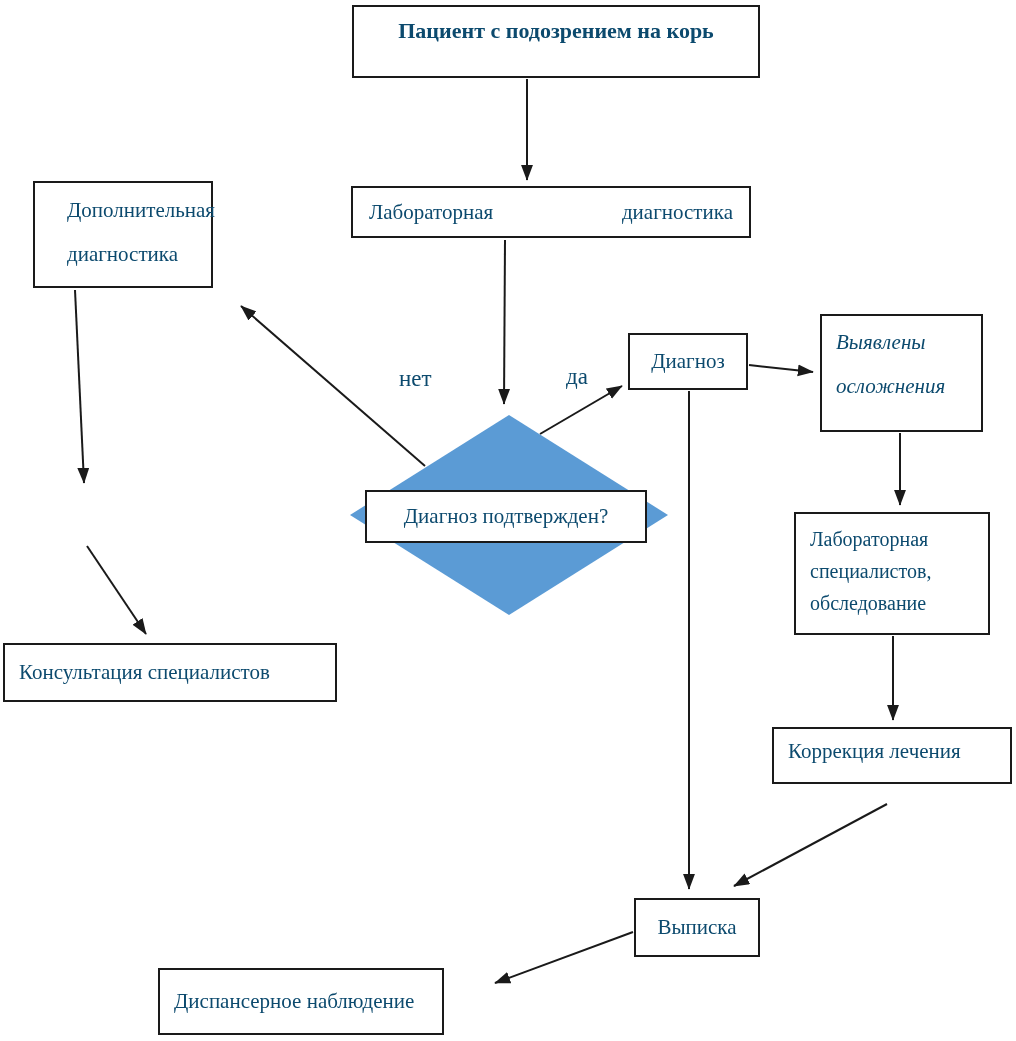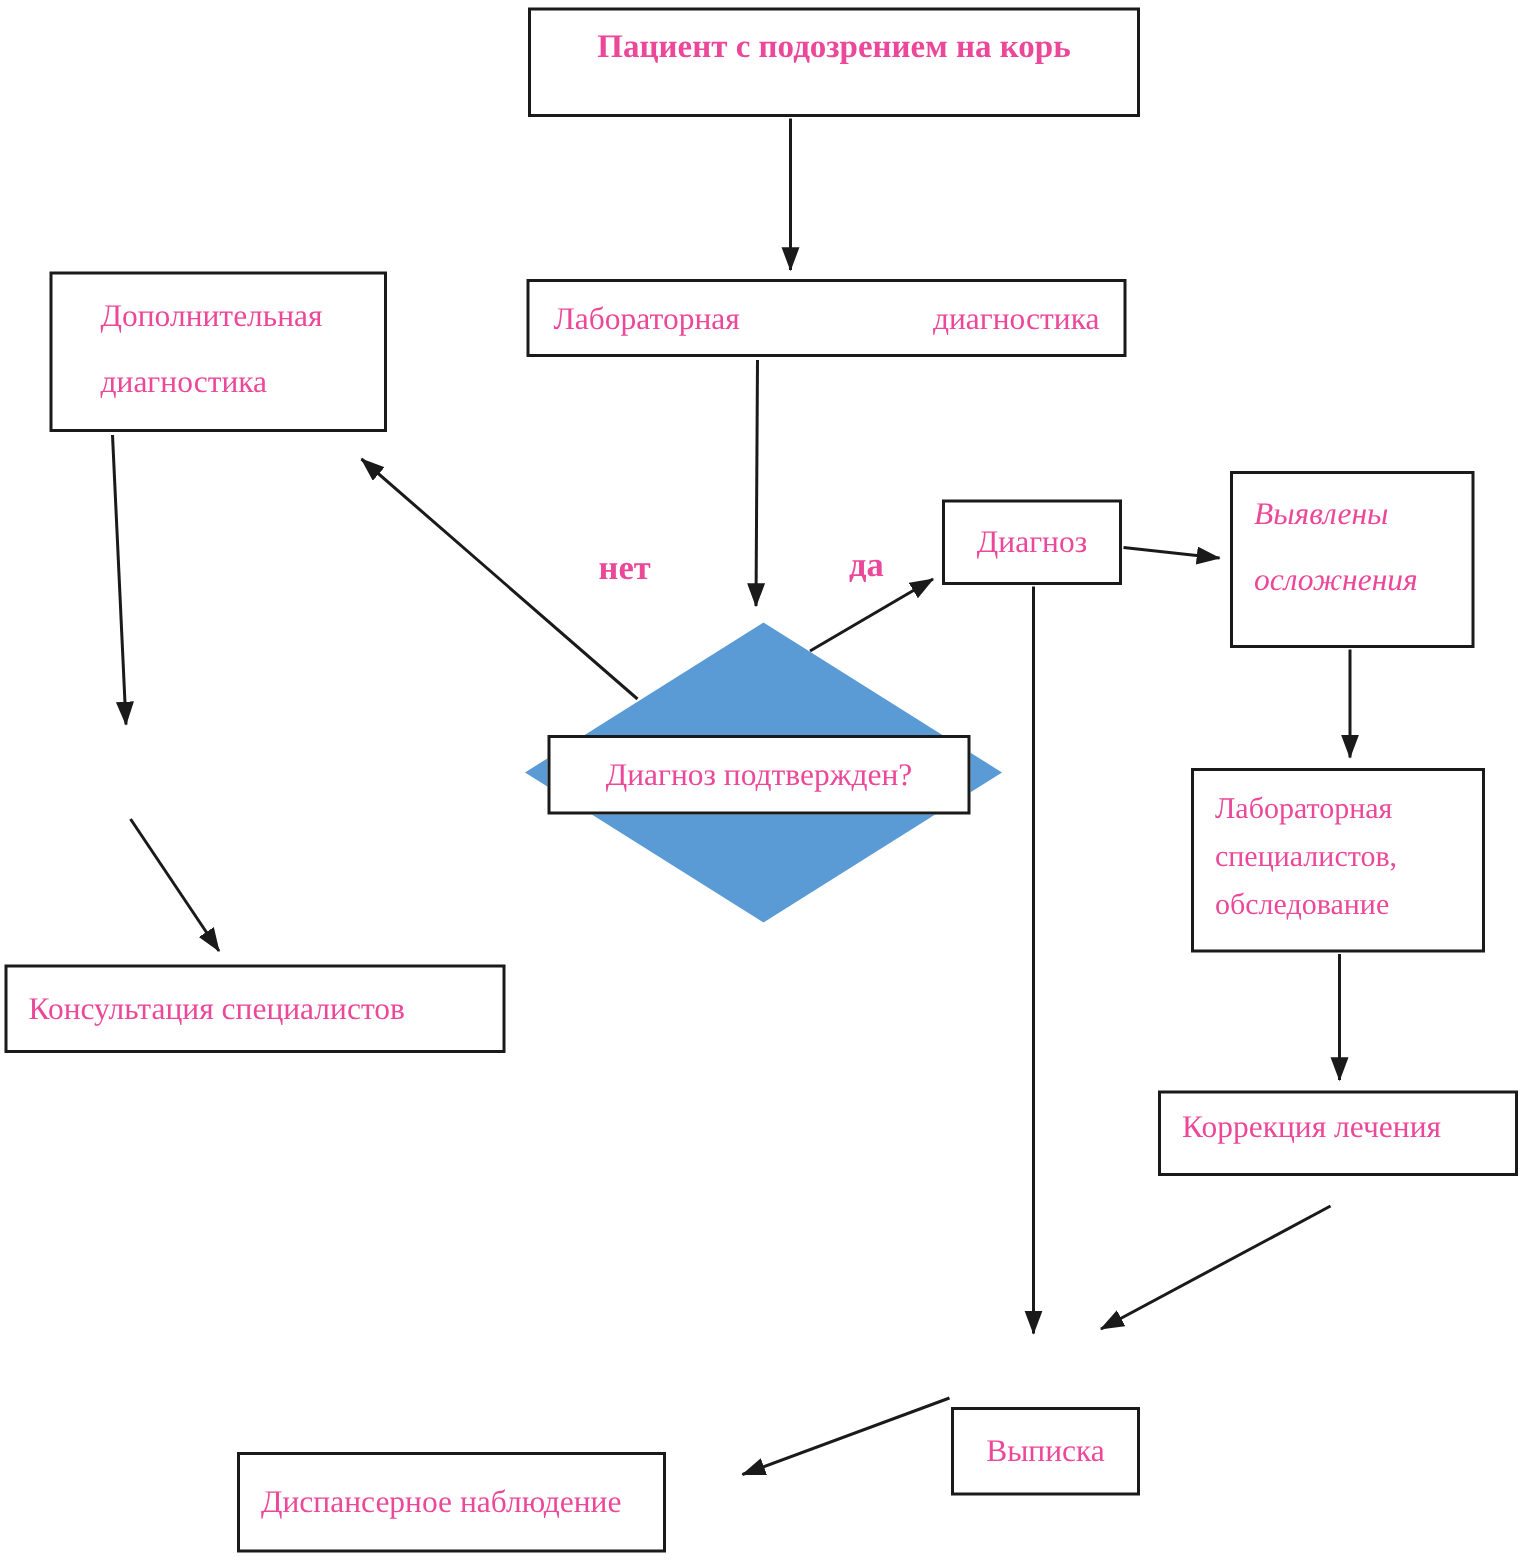--- a/index.html
+++ b/index.html
@@ -3,21 +3,21 @@
 <meta charset="utf-8">
 <style>
   :root { --line: #1a1a1a; }
   html, body { margin: 0; padding: 0; background: #ffffff; }
   #canvas {
     position: relative;
     width: 1016px;
     height: 1041px;
     background: #ffffff;
     font-family: "Liberation Serif", "DejaVu Serif", serif;
-    color: #ec4899;
+    color: #0c4a6e;
     overflow: hidden;
   }
   #arrow-layer {
     position: absolute;
     left: 0; top: 0;
     width: 1016px; height: 1041px;
   }
   #arrow-layer line { stroke: var(--line); stroke-width: 2; }
   .node {
     position: absolute;
@@ -35,21 +35,21 @@
   .multiline { display: block; }
   .multiline .ln { display: block; }
   .justify-line {
     display: block;
     padding: 0 16px;
     text-align: justify;
     text-align-last: justify;
   }
   .branch-label {
     position: absolute;
-    font-weight: bold;
+    font-weight: normal;
     font-size: 23px;
     background: transparent;
   }
   #node-patient {
     font-size: 22px;
   }
   #node-additional .ln + .ln,
   #node-complications .ln + .ln { margin-top: 18px; }
   #node-consult2 { font-size: 20px; }
   #node-consult2 .ln + .ln { margin-top: 7px; }
@@ -90,21 +90,21 @@
     <span class="justify-line" style="width:100%;">Лабораторная диагностика</span>
   </div>
 
   <div class="node v-center h-center" style="left:365px; top:490px; width:282px; height:53px;">
     <span>Диагноз подтвержден?</span>
   </div>
 
   <span class="branch-label" style="left:399px; top:366px;">нет</span>
   <span class="branch-label" style="left:566px; top:364px;">да</span>
 
-  <div class="node pad-left multiline" id="node-additional" style="left:33px; top:181px; width:225px; height:107px; padding-top:14px;padding-left:32px;">
+  <div class="node pad-left multiline" id="node-additional" style="left:33px; top:181px; width:180px; height:107px; padding-top:14px;padding-left:32px;">
     <span class="ln">Дополнительная</span>
     <span class="ln">диагностика</span>
   </div>
 
 
   <div class="node v-center pad-left" style="left:3px; top:643px; width:334px; height:59px;align-items:center;">
     <span>Консультация специалистов</span>
   </div>
 
   <div class="node v-center h-center" style="left:628px; top:333px; width:120px; height:57px;">
@@ -119,21 +119,21 @@
   <div class="node pad-left multiline" id="node-consult2" style="left:794px; top:512px; width:196px; height:123px; padding-top:13px;">
     <span class="ln">Лабораторная</span>
     <span class="ln">специалистов,</span>
     <span class="ln">обследование</span>
   </div>
 
   <div class="node pad-left" style="left:772px; top:727px; width:240px; height:57px; padding-top:9px;">
     <span>Коррекция лечения</span>
   </div>
 
-  <div class="node v-center h-center" style="left:634px; top:898px; width:126px; height:59px;margin-top:40px;">
+  <div class="node v-center h-center" style="left:634px; top:898px; width:126px; height:59px;">
     <span>Выписка</span>
   </div>
 
   <div class="node v-center pad-left" style="left:158px; top:968px; width:286px; height:67px;">
     <span>Диспансерное наблюдение</span>
   </div>
 
 </div>
 
 </body></html>

